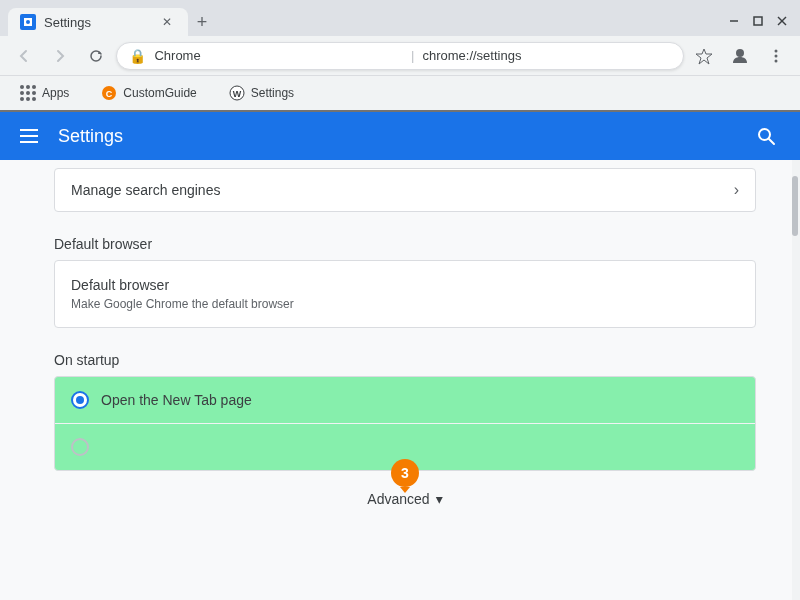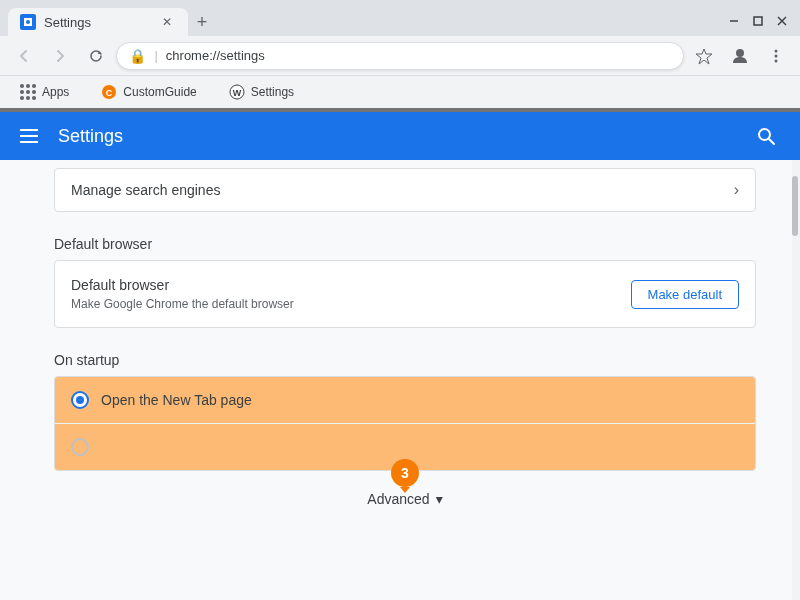--- a/index.html
+++ b/index.html
@@ -26,21 +26,21 @@
     .nav-btn { width: 32px; height: 32px; border-radius: 50%; display: flex; align-items: center; justify-content: center; cursor: pointer; color: #5f6368; }
     .nav-btn.disabled { color: #bdc1c6; cursor: default; }
     .address-bar { flex: 1; height: 28px; background: white; border-radius: 14px; display: flex; align-items: center; padding: 0 12px; gap: 8px; border: 1px solid #dadce0; box-shadow: 0 1px 3px rgba(0,0,0,0.1); }
     .address-bar-icon { color: #1a73e8; font-size: 14px; }
     .address-url { font-size: 13px; color: #3c4043; flex: 1; }
     .address-divider { color: #bdc1c6; font-size: 13px; }
     .toolbar-right { display: flex; align-items: center; gap: 4px; }
     .toolbar-icon-btn { width: 32px; height: 32px; border-radius: 50%; display: flex; align-items: center; justify-content: center; cursor: pointer; color: #5f6368; }
 
     
-    .bookmarks-bar { height: 36px; background: #f1f3f4; display: flex; align-items: center; padding: 0 12px; gap: 16px; border-bottom: 4px solid #737373; }
+    .bookmarks-bar { height: 36px; background: #f1f3f4; display: flex; align-items: center; padding: 0 12px; gap: 16px; border-bottom: 2px solid #737373; }
     .bookmark-item { display: flex; align-items: center; gap: 6px; font-size: 12px; color: #3c4043; cursor: pointer; padding: 4px 8px; border-radius: 4px; }
 
     
     .settings-header { height: 48px; background: #1a73e8; display: flex; align-items: center; padding: 0 16px; gap: 16px; }
     .hamburger { display: flex; flex-direction: column; gap: 4px; cursor: pointer; padding: 4px; }
     .hamburger span { width: 18px; height: 2px; background: white; display: block; }
     .settings-title { font-size: 18px; color: white; font-weight: 500; flex: 1; }
     .search-icon-btn { width: 36px; height: 36px; border-radius: 50%; display: flex; align-items: center; justify-content: center; cursor: pointer; }
 
     
@@ -58,21 +58,21 @@
     .section-label { padding: 16px 36px 8px 36px; font-size: 14px; color: #3c4043; }
 
     
     .card { background: white; border: 1px solid #dadce0; border-radius: 4px; margin: 0 36px; padding: 16px; display: flex; align-items: center; justify-content: space-between; }
     .card-texts { display: flex; flex-direction: column; gap: 4px; }
     .card-title { font-size: 14px; color: #3c4043; }
     .card-subtitle { font-size: 12px; color: #5f6368; }
     .btn-outline { border: 1px solid #1a73e8; color: #1a73e8; background: white; padding: 6px 16px; border-radius: 4px; font-size: 13px; cursor: pointer; font-weight: 500; }
 
     
-    .radio-card { background: #fdba74; border: 1px solid #dadce0; border-radius: 4px; margin: 0 36px; overflow: hidden; }
+    .radio-card { background: #86efac; border: 1px solid #dadce0; border-radius: 4px; margin: 0 36px; overflow: hidden; }
     .radio-item { display: flex; align-items: center; padding: 14px 16px; gap: 12px; }
     .radio-item + .radio-item { border-top: 1px solid #f1f3f4; }
     .radio-circle { width: 18px; height: 18px; border-radius: 50%; border: 2px solid #1a73e8; display: flex; align-items: center; justify-content: center; flex-shrink: 0; }
     .radio-circle.checked { background: white; }
     .radio-dot { width: 8px; height: 8px; border-radius: 50%; background: #1a73e8; }
     .radio-circle.empty { border-color: #bdc1c6; }
     .radio-label { font-size: 14px; color: #3c4043; }
 
     
     .advanced-area { display: flex; justify-content: center; padding: 20px 0; }
@@ -137,20 +137,21 @@
         </svg>
     </div>
     <div class="nav-btn">
       <svg width="16" height="16" viewBox="0 0 16 16">
           <path d="M13 8A5 5 0 1 1 8 3c1.5 0 2.8.6 3.8 1.6L13 6" stroke="#5f6368" stroke-width="1.5" fill="none" stroke-linecap="round"></path>
           <polyline points="11,3 13,6 10,6" fill="#5f6368"></polyline>
         </svg>
     </div>
     <div class="address-bar">
       <span class="address-bar-icon">🔒</span>
+      <span class="address-url">Chrome</span>
       <span class="address-divider">|</span>
       <span class="address-url">chrome://settings</span>
     </div>
     <div class="toolbar-right">
       <div class="toolbar-icon-btn">
         <svg width="18" height="18" viewBox="0 0 18 18">
             <polygon points="9,2 11,7 17,7 12,11 14,17 9,13 4,17 6,11 1,7 7,7" stroke="#5f6368" stroke-width="1" fill="none"></polygon>
           </svg>
       </div>
       <div class="toolbar-icon-btn">
@@ -223,21 +224,20 @@
         <span class="list-item-arrow">›</span>
       </div>
 
       <div class="section-label">Default browser</div>
 
       <div class="card">
         <div class="card-texts">
           <span class="card-title">Default browser</span>
           <span class="card-subtitle">Make Google Chrome the default browser</span>
         </div>
-        <button class="btn-outline">Make default</button>
       </div>
 
       <div class="section-label" style="margin-top: 8px;">On startup</div>
 
       <div class="radio-card">
         <div class="radio-item">
           <div class="radio-circle checked">
             <div class="radio-dot"></div>
           </div>
           <span class="radio-label">Open the New Tab page</span>

